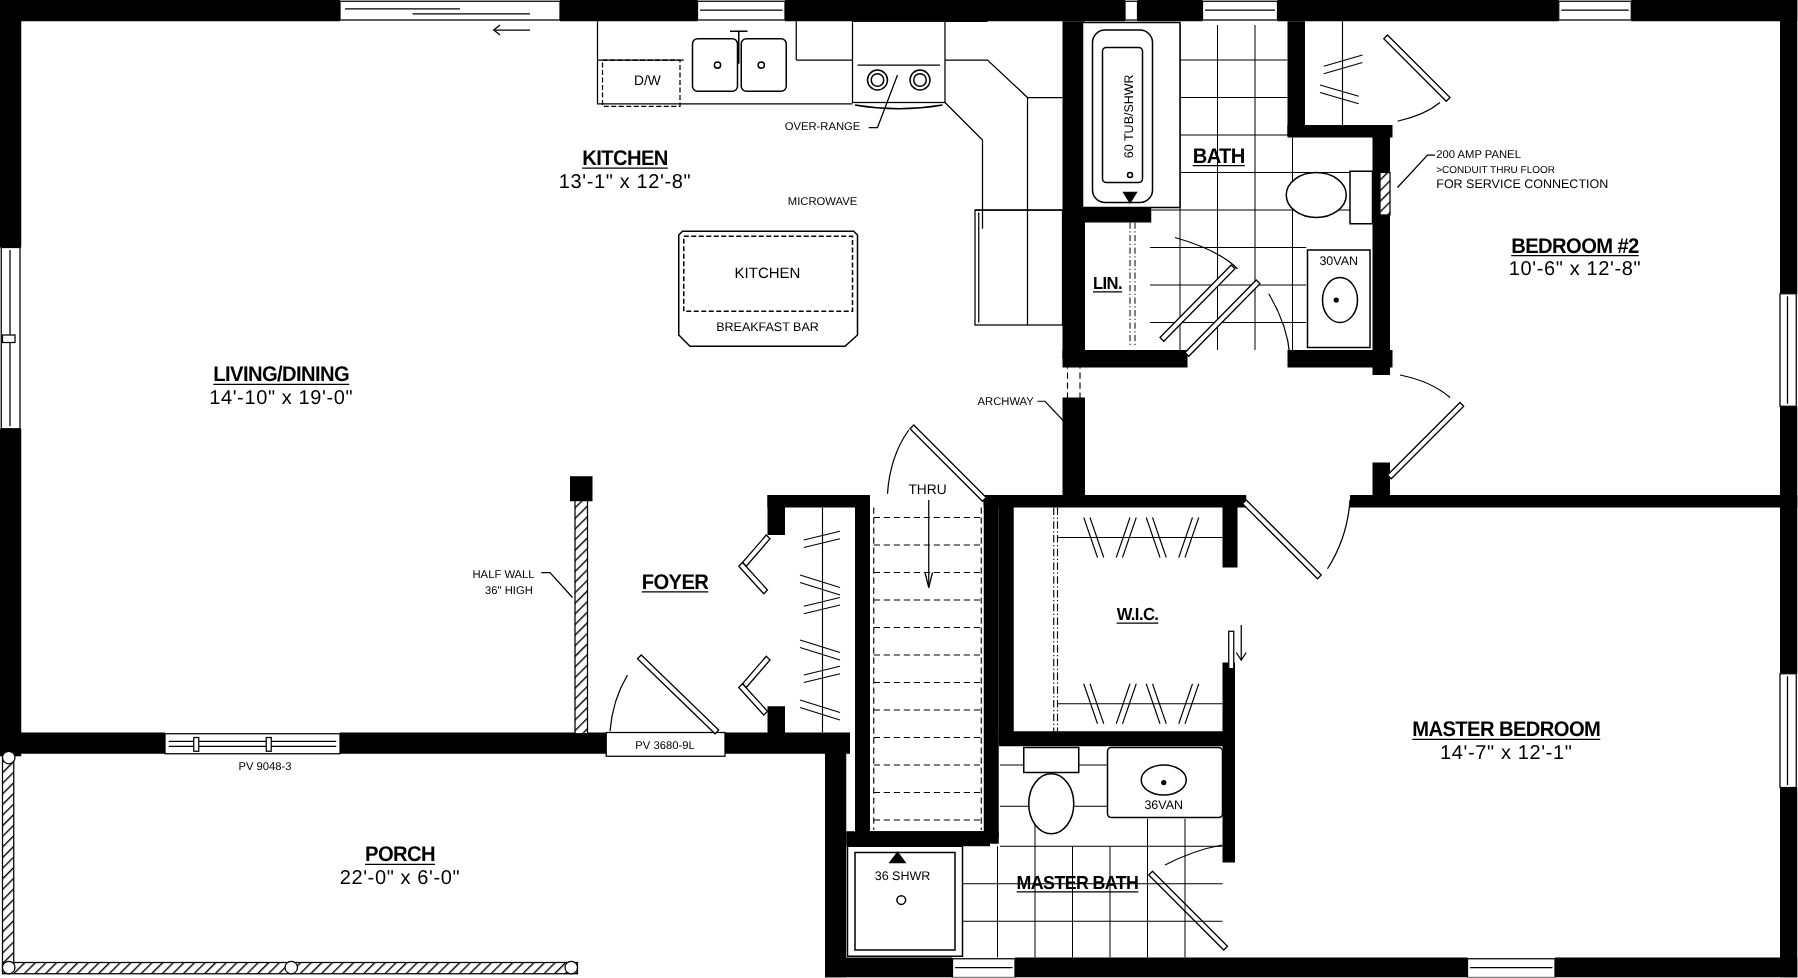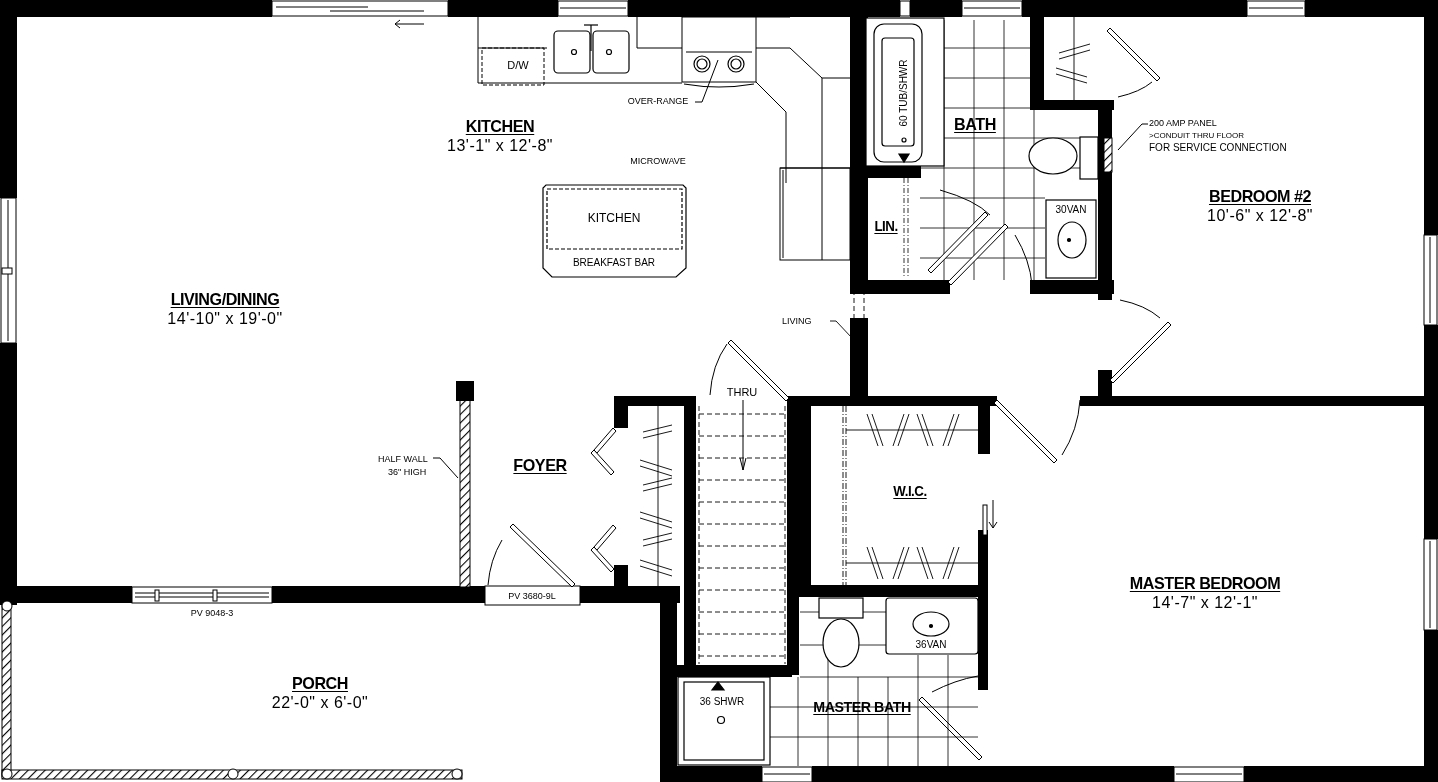--- a/index.html
+++ b/index.html
@@ -398,17 +398,17 @@
 <div class="lbl note" style="left:564px;top:257px;width:100px;">BREAKFAST BAR</div>
 <div class="lbl note" style="left:854px;top:87px;width:100px;transform:rotate(-90deg);">60 TUB/SHWR</div>
 <div class="lbl note" style="left:1051px;top:204px;width:40px;">30VAN</div>
 <div class="lbl note" style="left:911px;top:639px;width:40px;">36VAN</div>
 <div class="lbl note" style="left:692px;top:696px;width:60px;">36 SHWR</div>
 <div class="lbl note" style="left:720px;top:386px;width:44px;font-size:11px;">THRU</div>
 
 <div class="lbl note-sm" style="left:1149px;top:118px;text-align:center;">200 AMP PANEL</div>
 <div class="lbl" style="left:1149px;top:131px;text-align:right;font-size:8px;">&gt;CONDUIT THRU FLOOR</div>
 <div class="lbl" style="left:1149px;top:142px;text-align:right;font-size:10px;">FOR SERVICE CONNECTION</div>
-<div class="lbl note-sm" style="left:782px;top:316px;width:48px;text-align:left;">LIVING</div>
+<div class="lbl note-sm" style="left:782px;top:316px;width:48px;text-align:left;">ARCHWAY</div>
 <div class="lbl note-sm" style="left:378px;top:454px;width:56px;text-align:left;">HALF WALL</div>
 <div class="lbl note-sm" style="left:388px;top:467px;width:50px;text-align:left;">36" HIGH</div>
 <div class="lbl note-sm" style="left:172px;top:608px;width:80px;">PV 9048-3</div>
 <div class="lbl note-sm" style="left:488px;top:591px;width:88px;">PV 3680-9L</div>
 
 </body></html>

